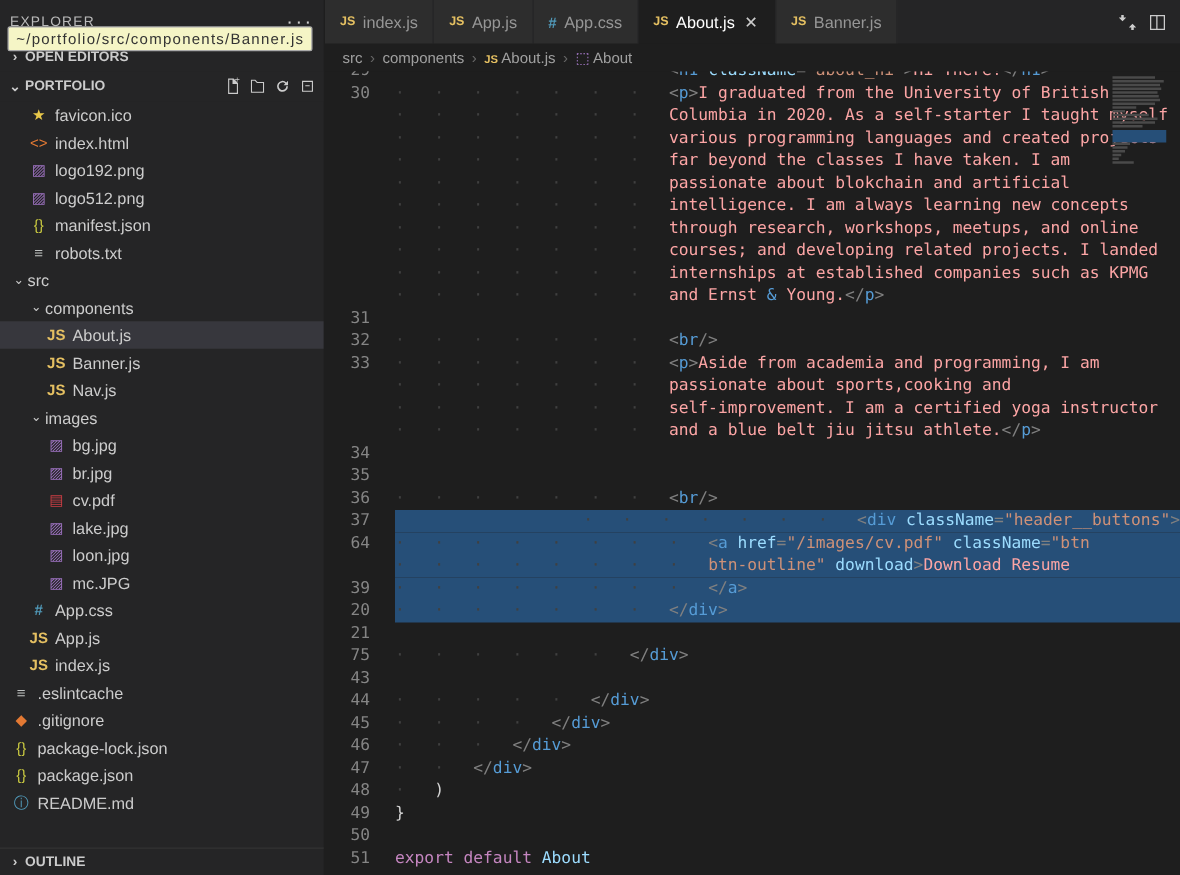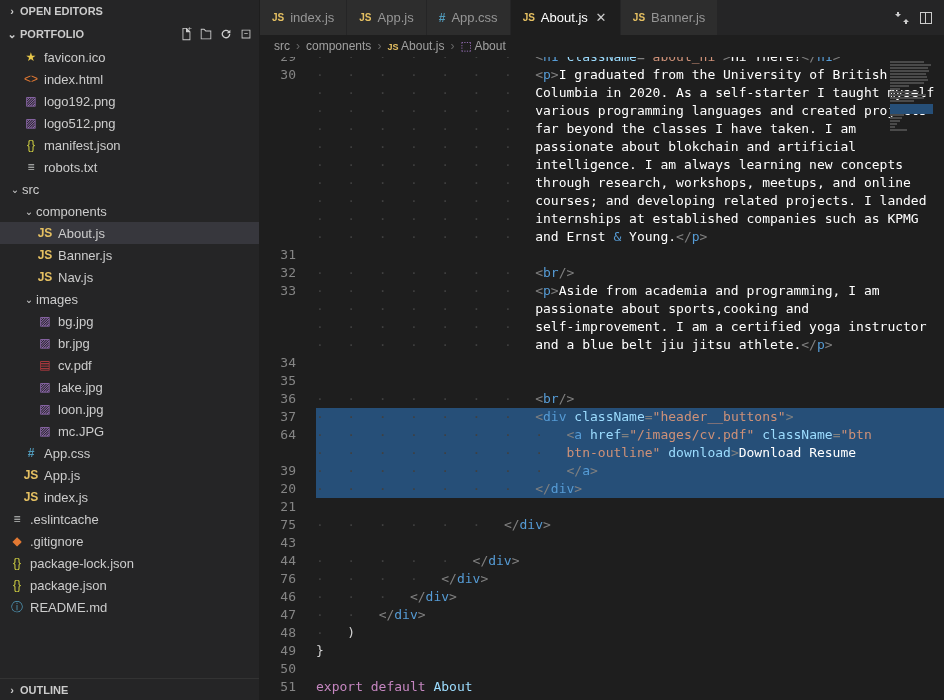--- a/index.html
+++ b/index.html
@@ -45,35 +45,40 @@
 .editor { flex: 1; display: flex; font-family: Menlo, Consolas, monospace; font-size: 13px; line-height: 18px; position: relative; overflow: hidden; }
 .gutter { width: 56px; text-align: right; padding-right: 20px; color: #858585; user-select: none; }
 .gutter .ln { height: 18px; }
 .code { flex: 1; position: relative; white-space: pre; overflow: hidden; }
 .code-line { height: 18px; position: relative; }
 .code-line.sel { background: #264f78; }
 .tag { color: #808080; }
 .tagname { color: #569cd6; }
 .attr { color: #9cdcfe; }
 .str { color: #ce9178; }
-.txt { color: #ffffff; }
+.txt { color: #fca5a5; }
 .kw { color: #c586c0; }
 .ident { color: #9cdcfe; }
 .punc { color: #d4d4d4; }
 .amp { color: #569cd6; }
-.cursor-line { background: #282828; }
+.cursor-line { background: #282828; text-align: right; }
 .minimap { position: absolute; right: 0; top: 57px; width: 60px; height: 180px; overflow: hidden; }
 .minimap .mm-line { height: 2px; margin-bottom: 1px; background: #4a4a4a; }
 .minimap .mm-hl { background: #264f78; height: 10px; margin-top: 2px; }
 svg { display: block; }
 </style>
 </head>
 <body>
 
 <div class="sidebar">
+  <div class="explorer-header">
+    <span>EXPLORER</span>
+    <span class="dots">···</span>
+    <div class="tooltip">~/portfolio/src/components/Banner.js</div>
+  </div>
   <div class="section-header">
     <span class="chev">›</span>
     <span>OPEN EDITORS</span>
   </div>
   <div class="portfolio-header">
     <span class="chev">⌄</span>
     <span>PORTFOLIO</span>
     <div class="actions">
       <span>
           <svg width="14" height="14" viewBox="0 0 16 16">
@@ -279,21 +284,21 @@
         <div class="ln">36</div>
         <div class="ln">37</div>
         <div class="ln">64</div>
         <div class="ln"></div>
         <div class="ln">39</div>
         <div class="ln">20</div>
         <div class="ln">21</div>
         <div class="ln">75</div>
         <div class="ln">43</div>
         <div class="ln">44</div>
-        <div class="ln">76</div>
+        <div class="ln">45</div>
         <div class="ln">46</div>
         <div class="ln">47</div>
         <div class="ln">48</div>
         <div class="ln">49</div>
         <div class="ln">50</div>
         <div class="ln">51</div>
       </div>
     <div class="code" id="code"><div class="code-line" style="margin-top: -9px;"><span style="color:#404040">·</span>   <span style="color:#404040">·</span>   <span style="color:#404040">·</span>   <span style="color:#404040">·</span>   <span style="color:#404040">·</span>   <span style="color:#404040">·</span>   <span style="color:#404040">·</span>   <span class="tag">&lt;</span><span class="tagname">h1</span> <span class="attr">className</span><span class="tag">=</span><span class="str">"about_hi"</span><span class="tag">&gt;</span><span class="txt">Hi There!</span><span class="tag">&lt;/</span><span class="tagname">h1</span><span class="tag">&gt;</span></div><div class="code-line"><span style="color:#404040">·</span>   <span style="color:#404040">·</span>   <span style="color:#404040">·</span>   <span style="color:#404040">·</span>   <span style="color:#404040">·</span>   <span style="color:#404040">·</span>   <span style="color:#404040">·</span>   <span class="tag">&lt;</span><span class="tagname">p</span><span class="tag">&gt;</span><span class="txt">I graduated from the University of British </span></div><div class="code-line"><span style="color:#404040">·</span>   <span style="color:#404040">·</span>   <span style="color:#404040">·</span>   <span style="color:#404040">·</span>   <span style="color:#404040">·</span>   <span style="color:#404040">·</span>   <span style="color:#404040">·</span>   <span class="txt">Columbia in 2020. As a self-starter I taught myself </span></div><div class="code-line"><span style="color:#404040">·</span>   <span style="color:#404040">·</span>   <span style="color:#404040">·</span>   <span style="color:#404040">·</span>   <span style="color:#404040">·</span>   <span style="color:#404040">·</span>   <span style="color:#404040">·</span>   <span class="txt">various programming languages and created projects </span></div><div class="code-line"><span style="color:#404040">·</span>   <span style="color:#404040">·</span>   <span style="color:#404040">·</span>   <span style="color:#404040">·</span>   <span style="color:#404040">·</span>   <span style="color:#404040">·</span>   <span style="color:#404040">·</span>   <span class="txt">far beyond the classes I have taken. I am </span></div><div class="code-line"><span style="color:#404040">·</span>   <span style="color:#404040">·</span>   <span style="color:#404040">·</span>   <span style="color:#404040">·</span>   <span style="color:#404040">·</span>   <span style="color:#404040">·</span>   <span style="color:#404040">·</span>   <span class="txt">passionate about blokchain and artificial </span></div><div class="code-line"><span style="color:#404040">·</span>   <span style="color:#404040">·</span>   <span style="color:#404040">·</span>   <span style="color:#404040">·</span>   <span style="color:#404040">·</span>   <span style="color:#404040">·</span>   <span style="color:#404040">·</span>   <span class="txt">intelligence. I am always learning new concepts </span></div><div class="code-line"><span style="color:#404040">·</span>   <span style="color:#404040">·</span>   <span style="color:#404040">·</span>   <span style="color:#404040">·</span>   <span style="color:#404040">·</span>   <span style="color:#404040">·</span>   <span style="color:#404040">·</span>   <span class="txt">through research, workshops, meetups, and online </span></div><div class="code-line"><span style="color:#404040">·</span>   <span style="color:#404040">·</span>   <span style="color:#404040">·</span>   <span style="color:#404040">·</span>   <span style="color:#404040">·</span>   <span style="color:#404040">·</span>   <span style="color:#404040">·</span>   <span class="txt">courses; and developing related projects. I landed </span></div><div class="code-line"><span style="color:#404040">·</span>   <span style="color:#404040">·</span>   <span style="color:#404040">·</span>   <span style="color:#404040">·</span>   <span style="color:#404040">·</span>   <span style="color:#404040">·</span>   <span style="color:#404040">·</span>   <span class="txt">internships at established companies such as KPMG </span></div><div class="code-line"><span style="color:#404040">·</span>   <span style="color:#404040">·</span>   <span style="color:#404040">·</span>   <span style="color:#404040">·</span>   <span style="color:#404040">·</span>   <span style="color:#404040">·</span>   <span style="color:#404040">·</span>   <span class="txt">and Ernst </span><span class="amp">&amp;</span><span class="txt"> Young.</span><span class="tag">&lt;/</span><span class="tagname">p</span><span class="tag">&gt;</span></div><div class="code-line"></div><div class="code-line"><span style="color:#404040">·</span>   <span style="color:#404040">·</span>   <span style="color:#404040">·</span>   <span style="color:#404040">·</span>   <span style="color:#404040">·</span>   <span style="color:#404040">·</span>   <span style="color:#404040">·</span>   <span class="tag">&lt;</span><span class="tagname">br</span><span class="tag">/&gt;</span></div><div class="code-line"><span style="color:#404040">·</span>   <span style="color:#404040">·</span>   <span style="color:#404040">·</span>   <span style="color:#404040">·</span>   <span style="color:#404040">·</span>   <span style="color:#404040">·</span>   <span style="color:#404040">·</span>   <span class="tag">&lt;</span><span class="tagname">p</span><span class="tag">&gt;</span><span class="txt">Aside from academia and programming, I am </span></div><div class="code-line"><span style="color:#404040">·</span>   <span style="color:#404040">·</span>   <span style="color:#404040">·</span>   <span style="color:#404040">·</span>   <span style="color:#404040">·</span>   <span style="color:#404040">·</span>   <span style="color:#404040">·</span>   <span class="txt">passionate about sports,cooking and </span></div><div class="code-line"><span style="color:#404040">·</span>   <span style="color:#404040">·</span>   <span style="color:#404040">·</span>   <span style="color:#404040">·</span>   <span style="color:#404040">·</span>   <span style="color:#404040">·</span>   <span style="color:#404040">·</span>   <span class="txt">self-improvement. I am a certified yoga instructor </span></div><div class="code-line"><span style="color:#404040">·</span>   <span style="color:#404040">·</span>   <span style="color:#404040">·</span>   <span style="color:#404040">·</span>   <span style="color:#404040">·</span>   <span style="color:#404040">·</span>   <span style="color:#404040">·</span>   <span class="txt">and a blue belt jiu jitsu athlete.</span><span class="tag">&lt;/</span><span class="tagname">p</span><span class="tag">&gt;</span></div><div class="code-line"></div><div class="code-line"></div><div class="code-line"><span style="color:#404040">·</span>   <span style="color:#404040">·</span>   <span style="color:#404040">·</span>   <span style="color:#404040">·</span>   <span style="color:#404040">·</span>   <span style="color:#404040">·</span>   <span style="color:#404040">·</span>   <span class="tag">&lt;</span><span class="tagname">br</span><span class="tag">/&gt;</span></div><div class="code-line sel cursor-line" style="background: rgb(38, 79, 120);"><span style="color:#404040">·</span>   <span style="color:#404040">·</span>   <span style="color:#404040">·</span>   <span style="color:#404040">·</span>   <span style="color:#404040">·</span>   <span style="color:#404040">·</span>   <span style="color:#404040">·</span>   <span class="tag">&lt;</span><span class="tagname">div</span> <span class="attr">className</span><span class="tag">=</span><span class="str">"header__buttons"</span><span class="tag">&gt;</span></div><div class="code-line sel" style="background: rgb(38, 79, 120);"><span style="color:#404040">·</span>   <span style="color:#404040">·</span>   <span style="color:#404040">·</span>   <span style="color:#404040">·</span>   <span style="color:#404040">·</span>   <span style="color:#404040">·</span>   <span style="color:#404040">·</span>   <span style="color:#404040">·</span>   <span class="tag">&lt;</span><span class="tagname">a</span> <span class="attr">href</span><span class="tag">=</span><span class="str">"/images/cv.pdf"</span> <span class="attr">className</span><span class="tag">=</span><span class="str">"btn </span></div><div class="code-line sel" style="background: rgb(38, 79, 120);"><span style="color:#404040">·</span>   <span style="color:#404040">·</span>   <span style="color:#404040">·</span>   <span style="color:#404040">·</span>   <span style="color:#404040">·</span>   <span style="color:#404040">·</span>   <span style="color:#404040">·</span>   <span style="color:#404040">·</span>   <span class="str">btn-outline"</span> <span class="attr">download</span><span class="tag">&gt;</span><span class="txt">Download Resume</span></div><div class="code-line sel" style="background: rgb(38, 79, 120);"><span style="color:#404040">·</span>   <span style="color:#404040">·</span>   <span style="color:#404040">·</span>   <span style="color:#404040">·</span>   <span style="color:#404040">·</span>   <span style="color:#404040">·</span>   <span style="color:#404040">·</span>   <span style="color:#404040">·</span>   <span class="tag">&lt;/</span><span class="tagname">a</span><span class="tag">&gt;</span></div><div class="code-line sel" style="background: rgb(38, 79, 120);"><span style="color:#404040">·</span>   <span style="color:#404040">·</span>   <span style="color:#404040">·</span>   <span style="color:#404040">·</span>   <span style="color:#404040">·</span>   <span style="color:#404040">·</span>   <span style="color:#404040">·</span>   <span class="tag">&lt;/</span><span class="tagname">div</span><span class="tag">&gt;</span></div><div class="code-line"></div><div class="code-line"><span style="color:#404040">·</span>   <span style="color:#404040">·</span>   <span style="color:#404040">·</span>   <span style="color:#404040">·</span>   <span style="color:#404040">·</span>   <span style="color:#404040">·</span>   <span class="tag">&lt;/</span><span class="tagname">div</span><span class="tag">&gt;</span></div><div class="code-line"></div><div class="code-line"><span style="color:#404040">·</span>   <span style="color:#404040">·</span>   <span style="color:#404040">·</span>   <span style="color:#404040">·</span>   <span style="color:#404040">·</span>   <span class="tag">&lt;/</span><span class="tagname">div</span><span class="tag">&gt;</span></div><div class="code-line"><span style="color:#404040">·</span>   <span style="color:#404040">·</span>   <span style="color:#404040">·</span>   <span style="color:#404040">·</span>   <span class="tag">&lt;/</span><span class="tagname">div</span><span class="tag">&gt;</span></div><div class="code-line"><span style="color:#404040">·</span>   <span style="color:#404040">·</span>   <span style="color:#404040">·</span>   <span class="tag">&lt;/</span><span class="tagname">div</span><span class="tag">&gt;</span></div><div class="code-line"><span style="color:#404040">·</span>   <span style="color:#404040">·</span>   <span class="tag">&lt;/</span><span class="tagname">div</span><span class="tag">&gt;</span></div><div class="code-line"><span style="color:#404040">·</span>   <span class="punc">)</span></div><div class="code-line"><span class="punc">}</span></div><div class="code-line"></div><div class="code-line"><span class="kw">export</span> <span class="kw">default</span> <span class="ident">About</span></div></div>
   </div>
   <div class="minimap">

